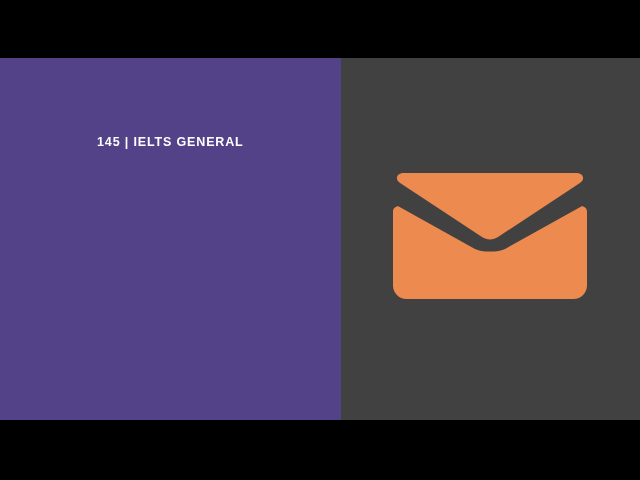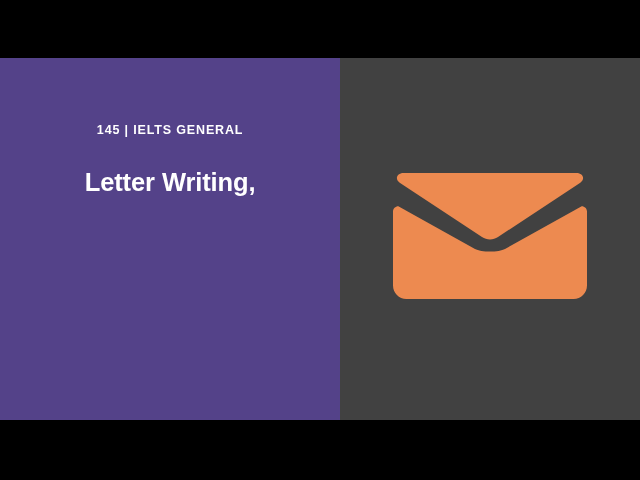--- a/index.html
+++ b/index.html
@@ -45,23 +45,23 @@
 
   
   .panel-left {
     position: relative;
     width: 354px;
     height: 362px;
     background: #544289;
     box-sizing: border-box;
     display: flex;
     flex-direction: column;
-    align-items: center;
+    align-items: flex-start;
     justify-content: flex-start;
-    padding: 0;
+    padding: 12px;
   }
 
   .eyebrow {
     margin-top: 66px;
     width: 100%;
     text-align: center;
     color: #ffffff;
     font-size: 12.5px;
     font-weight: bold;
     letter-spacing: 0.85px;
@@ -110,21 +110,20 @@
 
   <div class="letterbox top"></div>
 
   <div class="slide">
 
     <div class="panel-left">
 
       <div class="eyebrow">145 | IELTS GENERAL</div>
 
       <div class="headline">
-        <div>Letter Writing,</div>
       </div>
 
     </div>
 
     <div class="panel-right">
       <div class="envelope-wrap">
         <svg class="envelope-svg" viewBox="0 0 194 126" xmlns="http://www.w3.org/2000/svg" role="img" aria-label="Envelope">
 
           <path fill="#ED8A50" d="M0 38.5
                    C0 35.6 2.4 33.2 5.3 33.2

